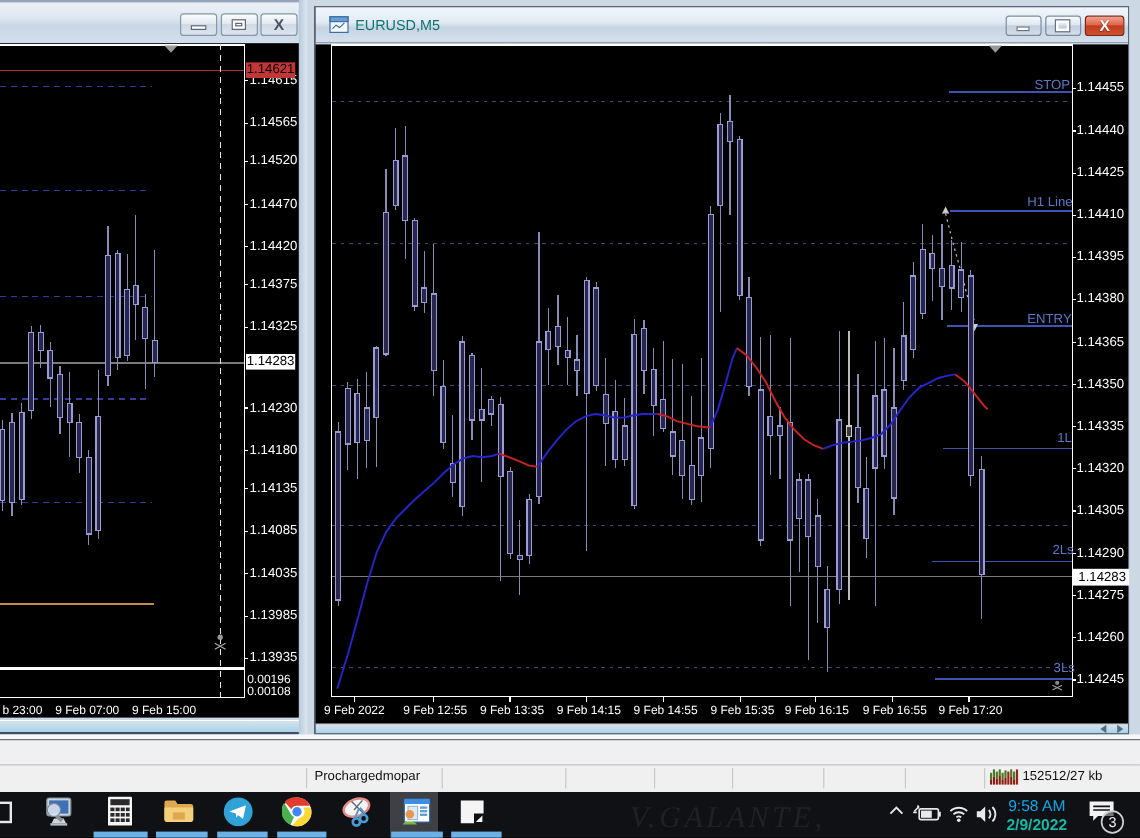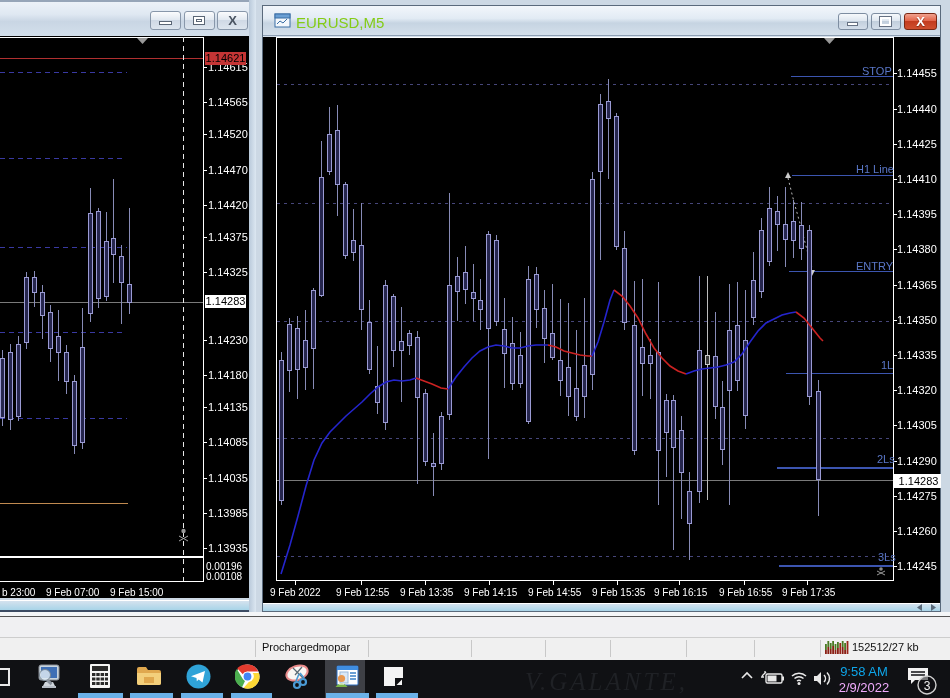--- a/index.html
+++ b/index.html
@@ -122,21 +122,21 @@
 <div class="abs" style="left:262px;top:5px;width:679px;height:607px">
   <div class="abs" style="left:0;top:0;width:679px;height:607px;background:#000;border:1px solid #5a6a7c"></div>
   <div class="abs" style="left:1px;top:1px;width:677px;height:31px;background:linear-gradient(#f2f6fb 0%,#e2ebf4 40%,#c6d4e2 55%,#d6e1ec 100%)"></div>
   <div class="abs" style="left:1px;top:1px;width:677px;height:30px;border-bottom:1px solid #8fa0b4"></div>
 
   <svg class="abs" style="left:12px;top:8px" width="18" height="16">
         <rect x="1" y="1" width="15" height="13" fill="#f4f8fc" stroke="#3a6ea5"></rect>
         <rect x="1" y="1" width="15" height="4" fill="#6a9fd4" stroke="#3a6ea5"></rect>
         <path d="M3 11 L6 8 L9 10 L13 6" stroke="#3a6ea5" fill="none"></path>
       </svg>
-  <div class="abs" style="left:34px;top:9px;font-size:15px;color:#84cc16">EURUSD,M5</div>
+  <div class="abs" style="left:34px;top:9px;font-size:12px;color:#0f766e">EURUSD,M5</div>
 
   <div class="abs" style="left:576px;top:8px;width:30px;height:17px;background:linear-gradient(#f6f9fc,#dfe7f0 45%,#c2cfdd 50%,#d4deea);border:1px solid #7d8da1;border-radius:3px"></div>
   <div class="abs" style="left:585px;top:17px;width:11px;height:4px;background:#fff;border:1px solid #667183"></div>
   <div class="abs" style="left:609px;top:8px;width:30px;height:17px;background:linear-gradient(#f6f9fc,#dfe7f0 45%,#c2cfdd 50%,#d4deea);border:1px solid #7d8da1;border-radius:3px"></div>
   <div class="abs" style="left:618px;top:12px;width:11px;height:9px;background:transparent;border:2px solid #fff;outline:1px solid #667183"></div>
   <div class="abs" style="left:642px;top:8px;width:33px;height:17px;background:linear-gradient(#f0a18e 0%,#e2654a 45%,#c33c1f 50%,#cf4f2e 100%);border:1px solid #7a2814;border-radius:3px;color:#fff;font-size:13px;font-weight:bold;text-align:center;line-height:15px;text-shadow:0 1px 1px #7a2814">X</div>
 
 <svg class="abs" style="left:1px;top:31px" width="677" height="566" viewBox="263 36 677 566">
         <rect x="276.5" y="37.5" width="617" height="543" fill="none" stroke="#fff" stroke-width="1" shape-rendering="crispEdges"></rect>
         <path d="M824 38 L835 38 L829.5 44 Z" fill="#999"></path>
@@ -352,21 +352,21 @@
 <div class="abs blab" style="left:615px;top:449px">2Ls</div>
 <div class="abs blab" style="left:616px;top:547px">3Ls</div>
 <div class="abs wlab" style="left:8px;top:582px;font-size:10px;width:50px;text-align:center">9 Feb 2022</div>
 <div class="abs wlab" style="left:74px;top:582px;font-size:10px;width:50px;text-align:left">9 Feb 12:55</div>
 <div class="abs wlab" style="left:138px;top:582px;font-size:10px;width:50px;text-align:center">9 Feb 13:35</div>
 <div class="abs wlab" style="left:202px;top:582px;font-size:10px;width:50px;text-align:left">9 Feb 14:15</div>
 <div class="abs wlab" style="left:266px;top:582px;font-size:10px;width:50px;text-align:left">9 Feb 14:55</div>
 <div class="abs wlab" style="left:330px;top:582px;font-size:10px;width:50px;text-align:right">9 Feb 15:35</div>
 <div class="abs wlab" style="left:392px;top:582px;font-size:10px;width:50px;text-align:center">9 Feb 16:15</div>
 <div class="abs wlab" style="left:457px;top:582px;font-size:10px;width:50px;text-align:center">9 Feb 16:55</div>
-<div class="abs wlab" style="left:520px;top:582px;font-size:10px;width:50px;text-align:center">9 Feb 17:35</div>
+<div class="abs wlab" style="left:520px;top:582px;font-size:10px;width:50px;text-align:center">9 Feb 17:20</div>
 <div class="abs" style="left:1px;top:598px;width:677px;height:1px;background:#fff"></div>
 <div class="abs" style="left:1px;top:599px;width:677px;height:7px;background:linear-gradient(#d4e2ee,#a8d4e8)"></div>
 <svg class="abs" style="left:655px;top:599px" width="22" height="7">
         <path d="M5 0 L5 7 L0 3.5 Z" fill="#5a6a7a"></path>
         <path d="M14 0 L14 7 L19 3.5 Z" fill="#5a6a7a"></path>
       </svg>
 </div>
 <div class="abs" style="left:941px;top:0;width:9px;height:637px;background:#ccd8e4"></div>
 <div class="abs" style="left:0;top:612px;width:950px;height:4px;background:#f4f6f8"></div>
 <div class="abs" style="left:0;top:616px;width:950px;height:1px;background:#555"></div>
@@ -486,19 +486,19 @@
 <g stroke="#e8e8e8" fill="none" stroke-width="1.5">
 <path d="M54 8 A10 10 0 0 1 68 8"></path>
 <path d="M56.5 10.5 A7 7 0 0 1 65.5 10.5"></path>
 <path d="M59 13 A3.6 3.6 0 0 1 63 13"></path>
 </g>
 <circle cx="61" cy="15.5" r="1.5" fill="#e8e8e8"></circle>
 <path d="M76 8 L79 8 L83 4 L83 17 L79 13 L76 13 Z" fill="#e8e8e8"></path>
 <path d="M86 7 A5 5 0 0 1 86 14 M89 4.5 A8.5 8.5 0 0 1 89 16.5" stroke="#e8e8e8" stroke-width="1.5" fill="none"></path>
 </svg>
 <div class="abs" style="left:836px;top:664px;width:56px;text-align:center;color:#0ea5e9;font-size:13px;font-weight:normal;white-space:nowrap">9:58 AM</div>
-<div class="abs" style="left:836px;top:680px;width:56px;text-align:center;color:#f0abfc;font-size:13px;font-weight:normal;white-space:nowrap">2/9/2022</div>
+<div class="abs" style="left:836px;top:680px;width:56px;text-align:center;color:#14b8a6;font-size:13px;font-weight:bold;white-space:nowrap">2/9/2022</div>
 <svg class="abs" style="left:905px;top:665px" width="34" height="32">
 <path d="M3 3 L23 3 L23 15 L10 15 L6 19 L6 15 L3 15 Z" fill="#f2f2f2"></path>
 <path d="M6 7 L20 7 M6 10 L20 10" stroke="#101114" stroke-width="1.3"></path>
 <circle cx="22" cy="20" r="9" fill="#101114" fill-opacity="0.55" stroke="#cfcfcf" stroke-width="1.4"></circle>
 <text x="22" y="24.5" text-anchor="middle" font-family="Liberation Sans" font-size="12" fill="#efefef">3</text>
 </svg>
 </div>
 </body></html>

